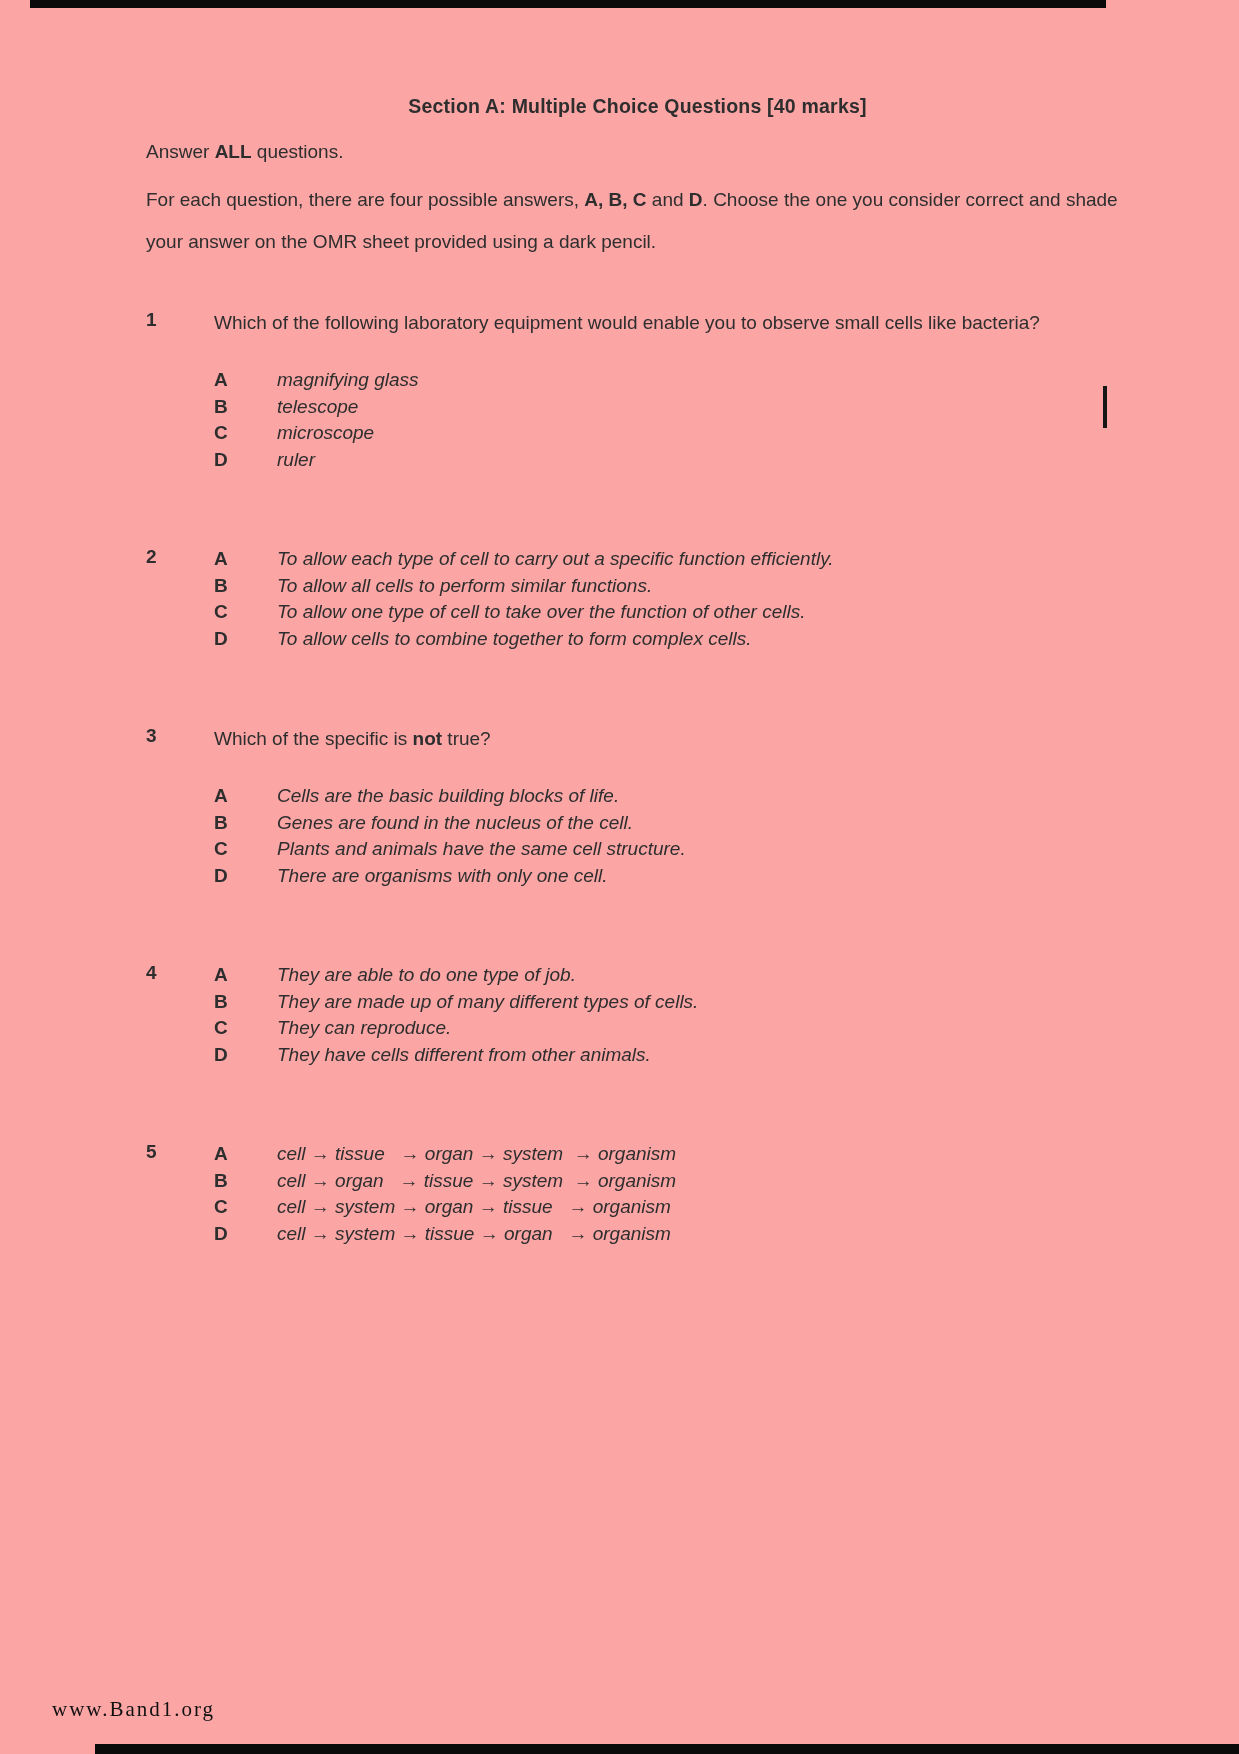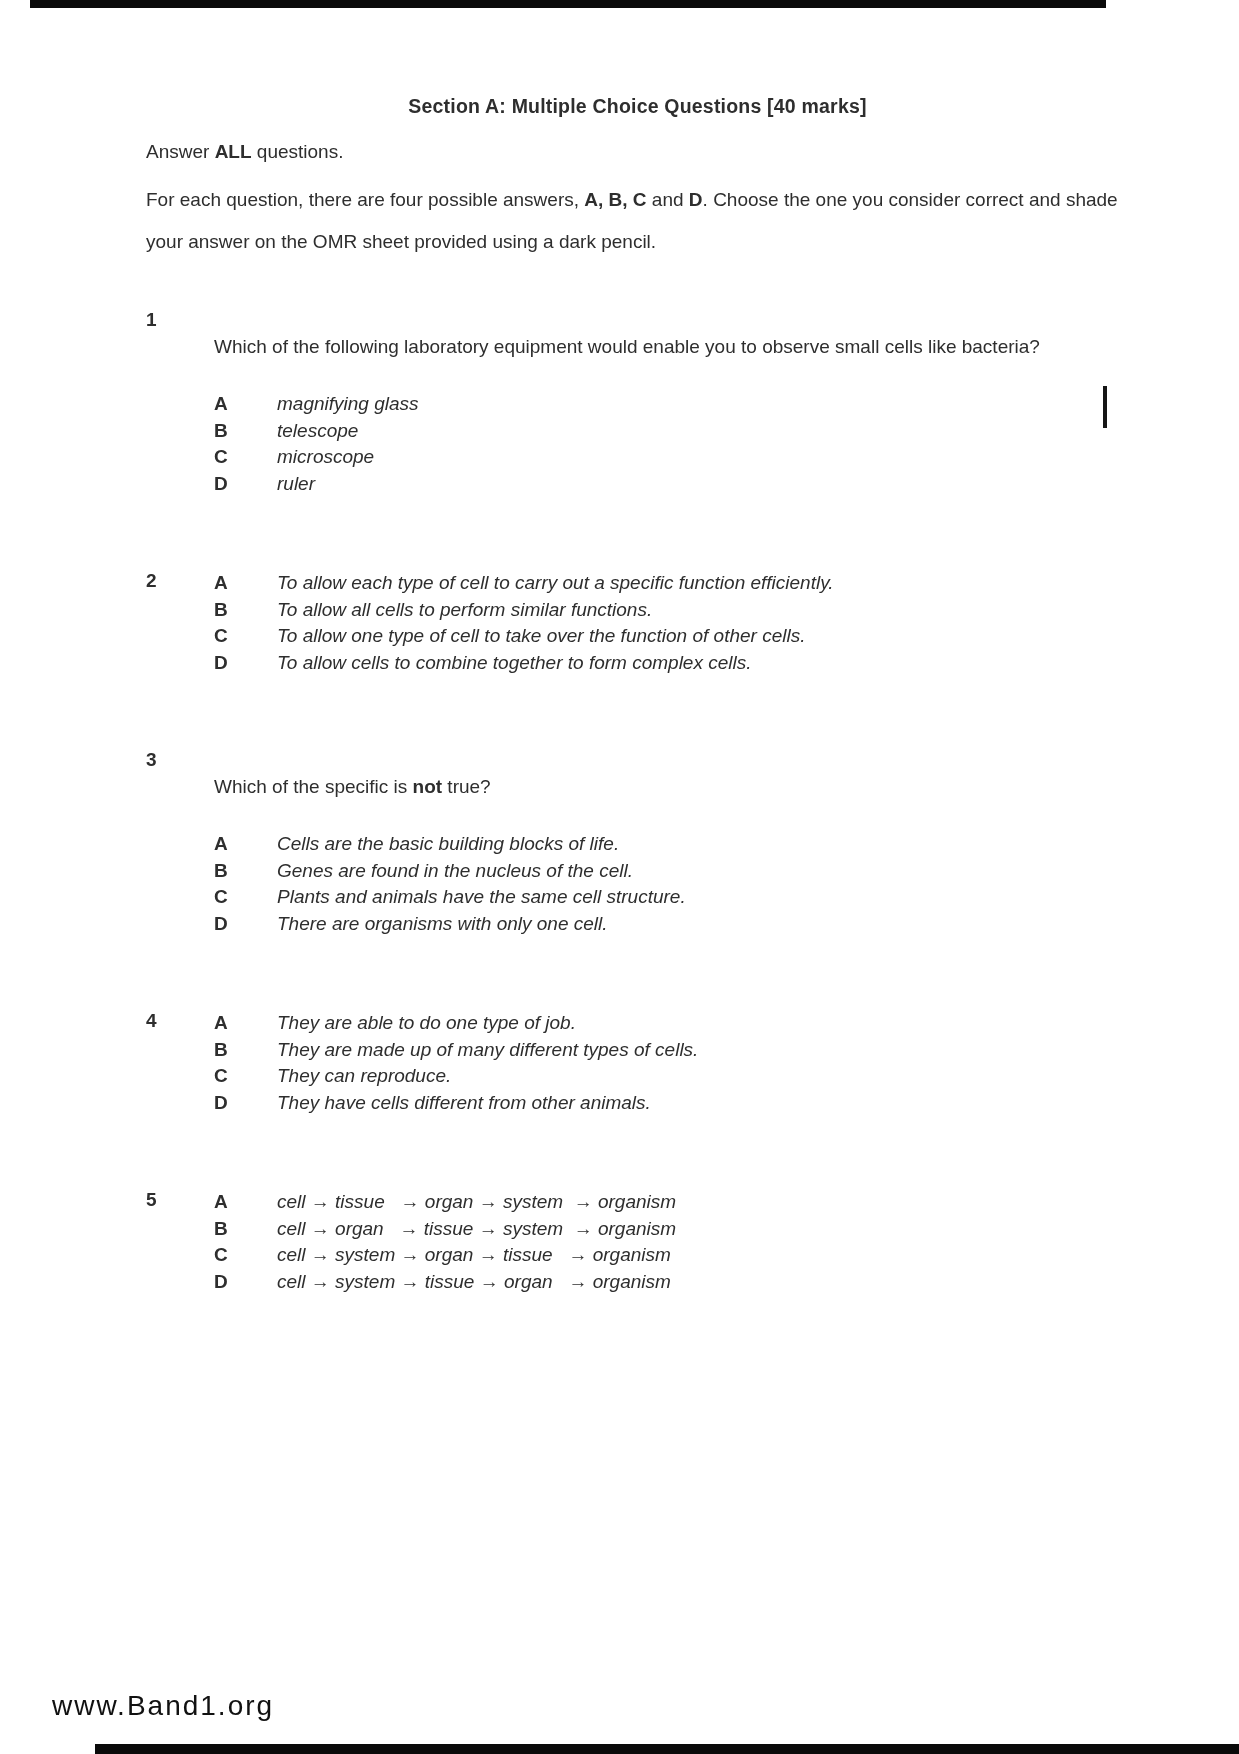--- a/index.html
+++ b/index.html
@@ -2,21 +2,21 @@
 <html><head>
 <meta charset="utf-8">
 <style>
   * { margin: 0; padding: 0; box-sizing: border-box; }
   html, body { background: #888; }
   .page {
     position: relative;
     width: 1239px;
     height: 1754px;
     margin: 0 auto;
-    background: #ffffff;
+    background: #fca5a5;
     font-family: "Liberation Sans", sans-serif;
     color: #2e2e2e;
     overflow: hidden;
   }
   
   .scan-bar-top    { position: absolute; top: 0; left: 30px; width: 1076px; height: 8px; background: #0a0a0a; }
   .scan-bar-bottom { position: absolute; bottom: 0; left: 95px; right: 0; height: 10px; background: #0a0a0a; }
   .scan-mark-right { position: absolute; top: 386px; left: 1103px; width: 4px; height: 42px; background: #161616; }
 
   .content { padding: 95px 110px 0 146px; }
@@ -44,36 +44,35 @@
     display: grid;
     grid-template-columns: 68px 1fr;
     margin-bottom: 73px;
     font-size: 19px;
   }
   .q-num { font-weight: bold; }
   .q-text {
     line-height: 27px;
     margin-bottom: 31px;
     max-width: 830px;
-    margin-top: 24px;
   }
   .option {
     display: grid;
     grid-template-columns: 63px 1fr;
     line-height: 26.5px;
   }
   .opt-letter { font-weight: bold; }
   .opt-text { white-space: pre-wrap; font-style: italic; }
 
   .footer-url {
     position: absolute;
     left: 52px;
     bottom: 32px;
-    font-family: Liberation Sans, sans-serif;
-    font-size: 28px;
+    font-family: Liberation Serif, serif;
+    font-size: 21px;
     letter-spacing: 2px;
     color: #111;
   }
 </style>
 </head>
 <body>
 
 <div class="page">
 
   <div class="scan-bar-top"></div>

